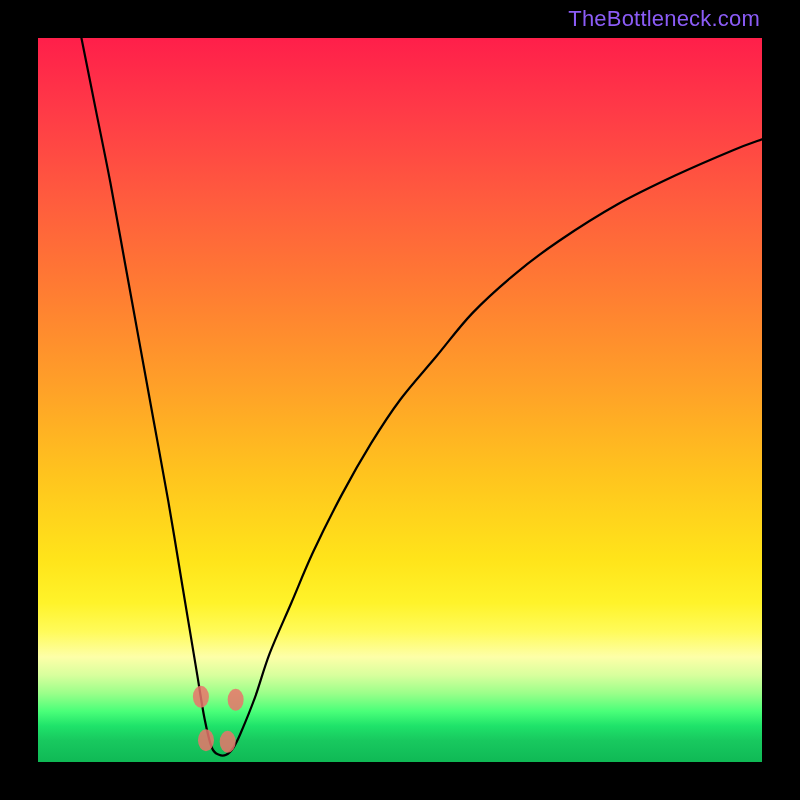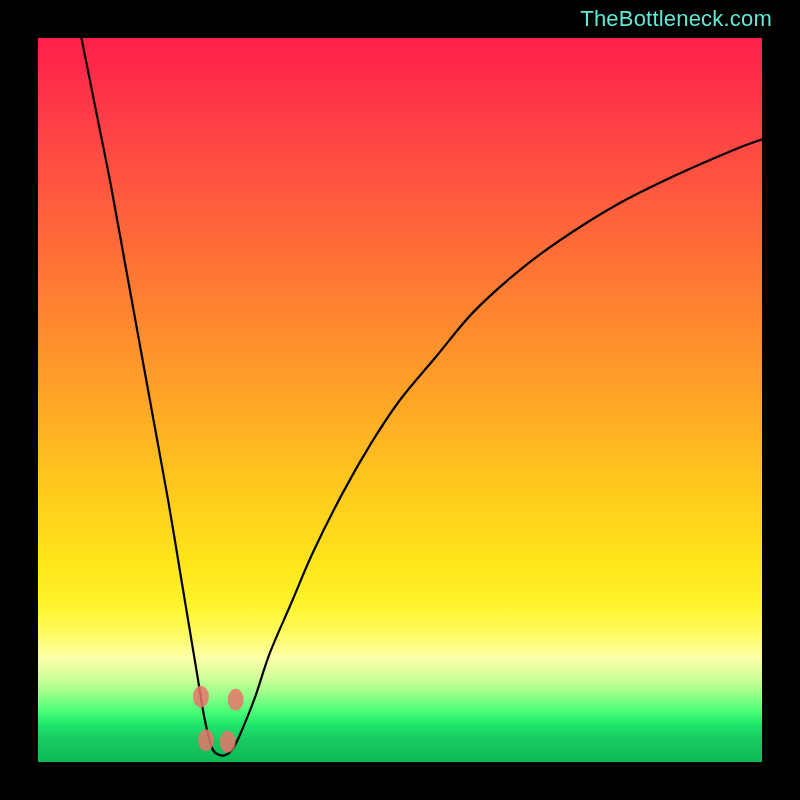--- a/index.html
+++ b/index.html
@@ -44,22 +44,22 @@
   }
   .curve-svg {
     position: absolute;
     inset: 0;
     width: 100%;
     height: 100%;
   }
   .watermark {
     position: absolute;
     top: 6px;
-    right: 28px;
-    color: #5eead4;
+    right: 40px;
+    color: #8b5cf6;
     font-size: 22px;
     letter-spacing: 0.2px;
   }
 </style>
 </head>
 <body>
 
 <div class="frame">
   <div class="plot-area">
     <div class="gradient"></div>

